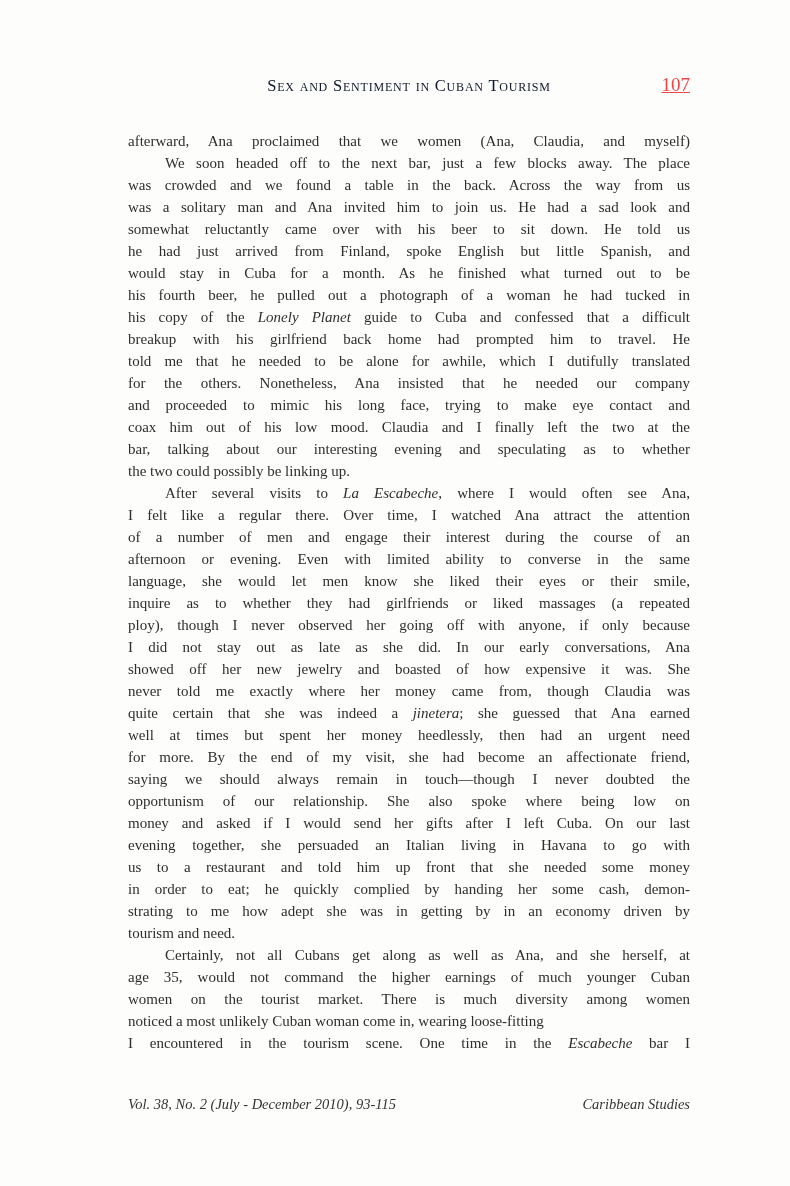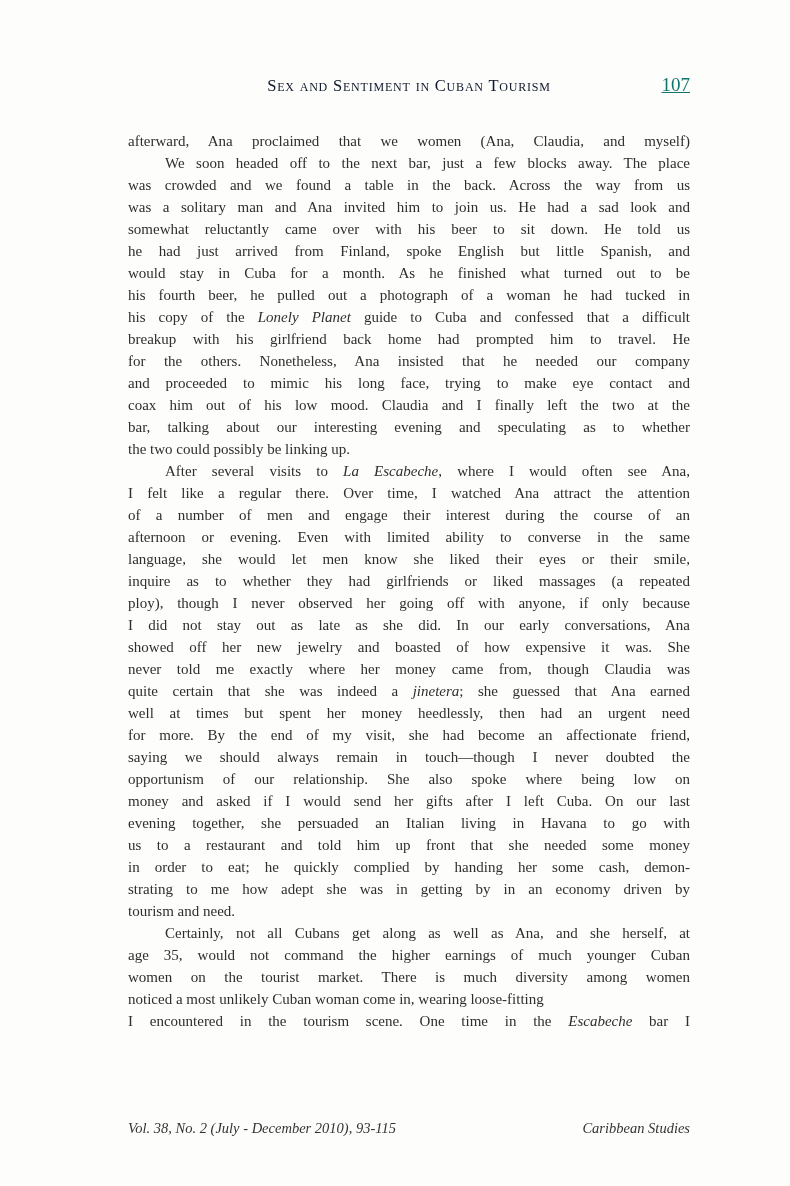--- a/index.html
+++ b/index.html
@@ -33,21 +33,21 @@
     font-variant: small-caps;
     font-size: 16.5px;
     letter-spacing: 0.8px;
     color: #0f172a;
   }
   .running-head .pagenum {
     position: absolute;
     right: 0;
     top: 0;
     font-size: 19px;
-    color: #0f766e;
+    color: #ef4444;
     text-decoration: underline;
   }
   
   .article-body {
     position: absolute;
     top: 130px;
     left: 128px;
     width: 562px;
     font-size: 15px;
   }
@@ -70,21 +70,20 @@
   .footer {
     position: absolute;
     top: 1096px;
     left: 128px;
     width: 562px;
     display: flex;
     justify-content: space-between;
     font-size: 14.5px;
     font-style: italic;
     color: #333333;
-    margin-top: 24px;
   }
 </style>
 </head>
 <body>
 
 <div class="page">
 
   <div class="running-head">
     <div class="title">Sex and Sentiment in Cuban Tourism</div>
     <div class="pagenum">107</div>
@@ -97,20 +96,21 @@
       <div class="para">
         <div class="line indent"><span class="rm">We soon headed off to the next bar, just a few blocks away. The place</span></div>
         <div class="line"><span class="rm">was crowded and we found a table in the back. Across the way from us</span></div>
         <div class="line"><span class="rm">was a solitary man and Ana invited him to join us. He had a sad look and</span></div>
         <div class="line"><span class="rm">somewhat reluctantly came over with his beer to sit down. He told us</span></div>
         <div class="line"><span class="rm">he had just arrived from Finland, spoke English but little Spanish, and</span></div>
         <div class="line"><span class="rm">would stay in Cuba for a month. As he finished what turned out to be</span></div>
         <div class="line"><span class="rm">his fourth beer, he pulled out a photograph of a woman he had tucked in</span></div>
         <div class="line"><span class="rm">his copy of the </span><span class="it">Lonely Planet</span><span class="rm"> guide to Cuba and confessed that a difficult</span></div>
         <div class="line"><span class="rm">breakup with his girlfriend back home had prompted him to travel. He</span></div>
+        <div class="line"><span class="rm">told me that he needed to be alone for awhile, which I dutifully translated</span></div>
         <div class="line"><span class="rm">for the others. Nonetheless, Ana insisted that he needed our company</span></div>
         <div class="line"><span class="rm">and proceeded to mimic his long face, trying to make eye contact and</span></div>
         <div class="line"><span class="rm">coax him out of his low mood. Claudia and I finally left the two at the</span></div>
         <div class="line"><span class="rm">bar, talking about our interesting evening and speculating as to whether</span></div>
         <div class="line last"><span class="rm">the two could possibly be linking up.</span></div>
       </div>
       <div class="para">
         <div class="line indent"><span class="rm">After several visits to </span><span class="it">La Escabeche</span><span class="rm">, where I would often see Ana,</span></div>
         <div class="line"><span class="rm">I felt like a regular there. Over time, I watched Ana attract the attention</span></div>
         <div class="line"><span class="rm">of a number of men and engage their interest during the course of an</span></div>

